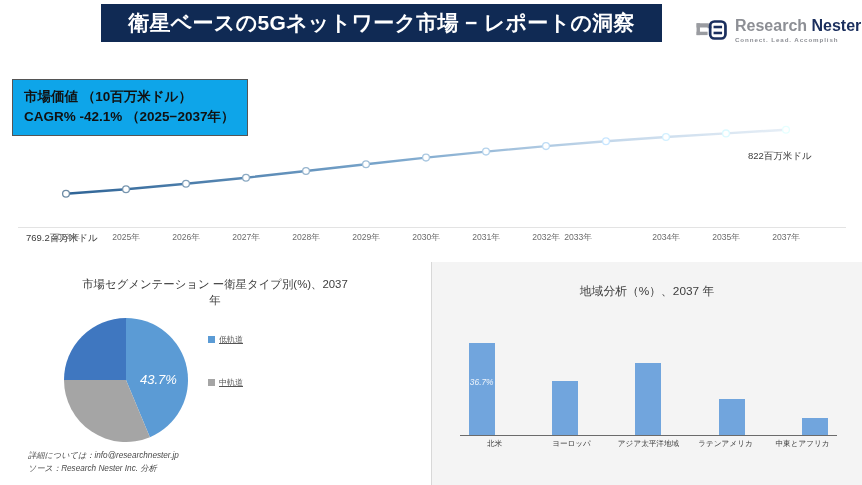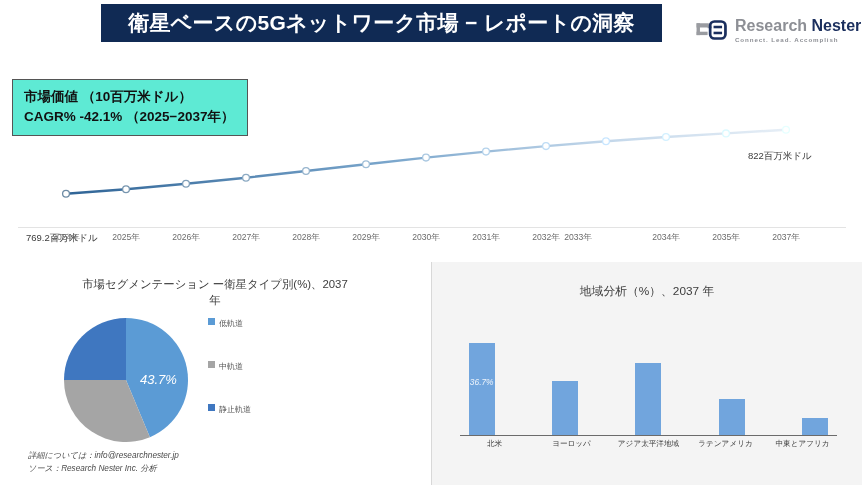--- a/index.html
+++ b/index.html
@@ -80,21 +80,21 @@
     white-space: nowrap;
     margin-top: 2px;
   }
 
   
   .value-box {
     position: absolute;
     left: 12px; top: 79px;
     border: 1px solid #555;
     padding: 7px 13px 8px 11px;
-    background: #5eead4;
+    background: #0ea5e9;
   }
   .value-box div {
     font-size: 13.5px;
     font-weight: bold;
     color: #111;
     line-height: 20px;
     white-space: nowrap;
   }
 
   
@@ -175,24 +175,26 @@
     color: #ffffff;
     font-style: italic;
   }
   .pie-legend {
     position: absolute;
     left: 188px; top: 8px;
     width: 100px;
   }
   .legend-item {
     display: flex;
+    align-items: center;
     height: 43px;
     font-size: 8px;
     color: #555;
     white-space: nowrap;
+    text-decoration: underline;
   }
   .legend-swatch {
     width: 7px; height: 7px;
     margin-right: 4px;
     flex: none;
   }
 
   
   .footer {
     position: absolute;
@@ -359,24 +361,20 @@
 
         <div class="pie-legend" id="pie-legend">
             <div class="legend-item">
               <span class="legend-swatch" style="background: rgb(91, 155, 213);"></span>
               <span>低軌道</span>
             </div>
             <div class="legend-item">
               <span class="legend-swatch" style="background: rgb(165, 165, 165);"></span>
               <span>中軌道</span>
             </div>
-            <div class="legend-item">
-              <span class="legend-swatch" style="background: rgb(63, 119, 192);"></span>
-              <span>静止軌道</span>
-            </div>
           </div>
       </div>
 
       <div class="footer">
         <div>詳細については：info@researchnester.jp</div>
         <div>ソース：Research Nester Inc. 分析</div>
       </div>
     </div>
 
     <div class="panel-right">

